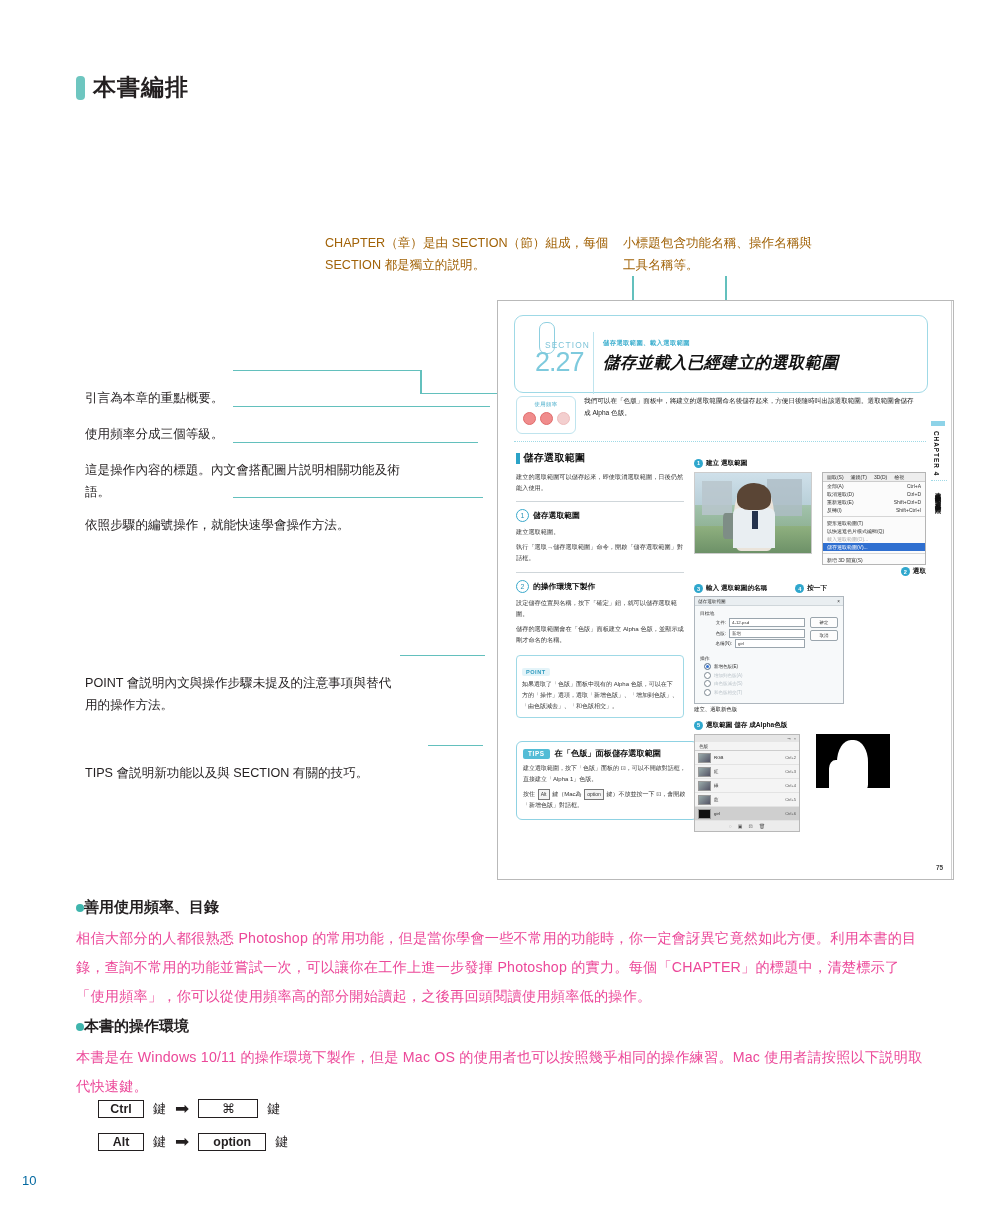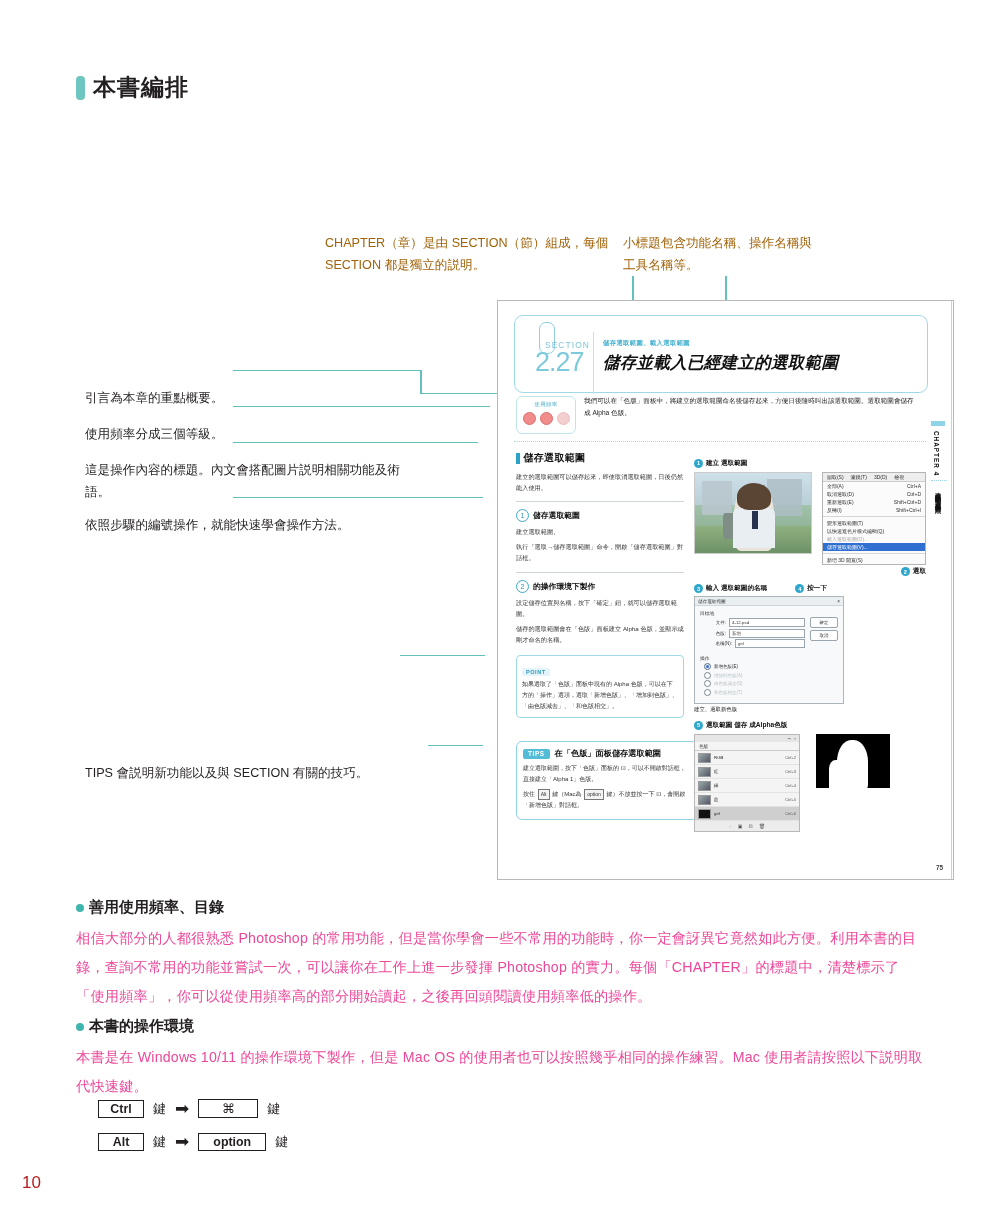--- a/index.html
+++ b/index.html
@@ -148,36 +148,36 @@
 
   
   .chtab{position:absolute;right:6px;top:120px;width:18px;}
   .chtab-bar{width:14px;height:5px;background:#8ed3e8;margin-left:2px;}
   .vtext{writing-mode:vertical-rl;font-size:6.4px;letter-spacing:1px;color:#111;margin-left:4px;margin-top:5px;font-weight:bold;}
   .vtext2{writing-mode:vertical-rl;font-size:6.2px;letter-spacing:1px;color:#111;margin-left:4px;margin-top:6px;font-weight:bold;}
   .chrule{width:16px;border-top:1px dotted #9fd9e6;margin:4px 0 0 2px;}
   .sideline{position:absolute;right:1px;top:0;width:1px;height:100%;background:#cfcfcf;}
 
   
-  .sec-h{position:absolute;display:flex;align-items:center;gap:5px;font-size:15px;font-weight:bold;color:#231f20;}
+  .sec-h{position:absolute;display:flex;align-items:center;font-size:15px;font-weight:bold;color:#231f20;}
   .bullet{width:8px;height:8px;border-radius:50%;background:#3fb5ad;}
   #bsec1{left:76px;top:898px;}
   #bsec2{left:76px;top:1017px;}
   .btext{position:absolute;left:76px;width:852px;font-size:14.2px;line-height:2.05;letter-spacing:.2px;color:#ec4899;}
   #btext1{top:924px;}
   #btext2{top:1043px;}
 
   .keyrows{position:absolute;left:98px;top:1098px;}
   .keyrow{display:flex;align-items:center;gap:9px;margin-bottom:12px;font-size:13px;}
   .key{border:1.4px solid #231f20;padding:1px 7px;font-size:12.4px;font-weight:bold;min-width:30px;text-align:center;background:#fff;}
   .key.wide{min-width:52px;font-weight:bold;}
   .key.cmd{min-width:44px;font-style:italic;font-weight:normal;font-size:13px;}
   .arrow{font-size:17px;color:#231f20;}
 
-  .folio{position:absolute;left:22px;top:1173px;font-size:17px;color:#b91c1c;}
+  .folio{position:absolute;left:22px;top:1173px;font-size:13px;color:#0369a1;}
 </style>
 </head>
 <body>
 
 <div class="page">
 
   <div class="h1-wrap">
     <div class="h1-bar"></div>
     <div class="h1-text">本書編排</div>
   </div>
@@ -185,20 +185,21 @@
 
   <div class="topcall" id="topcall-1">CHAPTER（章）是由 SECTION（節）組成，每個 SECTION 都是獨立的説明。</div>
   <div class="topcall" id="topcall-2">小標題包含功能名稱、操作名稱與工具名稱等。</div>
   <div class="vline" style="left:632px;top:276px;height:56px;"></div>
   <div class="vline" style="left:725px;top:276px;height:56px;"></div>
 
   <div class="lcall" id="lcall-1">引言為本章的重點概要。</div>
   <div class="lcall" id="lcall-2">使用頻率分成三個等級。</div>
   <div class="lcall" id="lcall-4">依照步驟的編號操作，就能快速學會操作方法。</div>
   <div class="lcall" id="lcall-3">這是操作內容的標題。內文會搭配圖片説明相關功能及術語。</div>
+  <div class="lcall" id="lcall-5">POINT 會説明內文與操作步驟未提及的注意事項與替代用的操作方法。</div>
   <div class="lcall" id="lcall-6">TIPS 會説明新功能以及與 SECTION 有關的技巧。</div>
 
   <div class="hline" style="left:233px;top:370px;width:188px;"></div>
   <div class="vline" style="left:420px;top:370px;height:23px;"></div>
   <div class="hline" style="left:420px;top:393px;width:120px;"></div>
   <div class="hline" style="left:233px;top:406px;width:257px;"></div>
   <div class="hline" style="left:233px;top:442px;width:245px;"></div>
   <div class="hline" style="left:233px;top:497px;width:250px;"></div>
   <div class="hline" style="left:400px;top:655px;width:85px;"></div>
   <div class="hline" style="left:428px;top:745px;width:55px;"></div>

